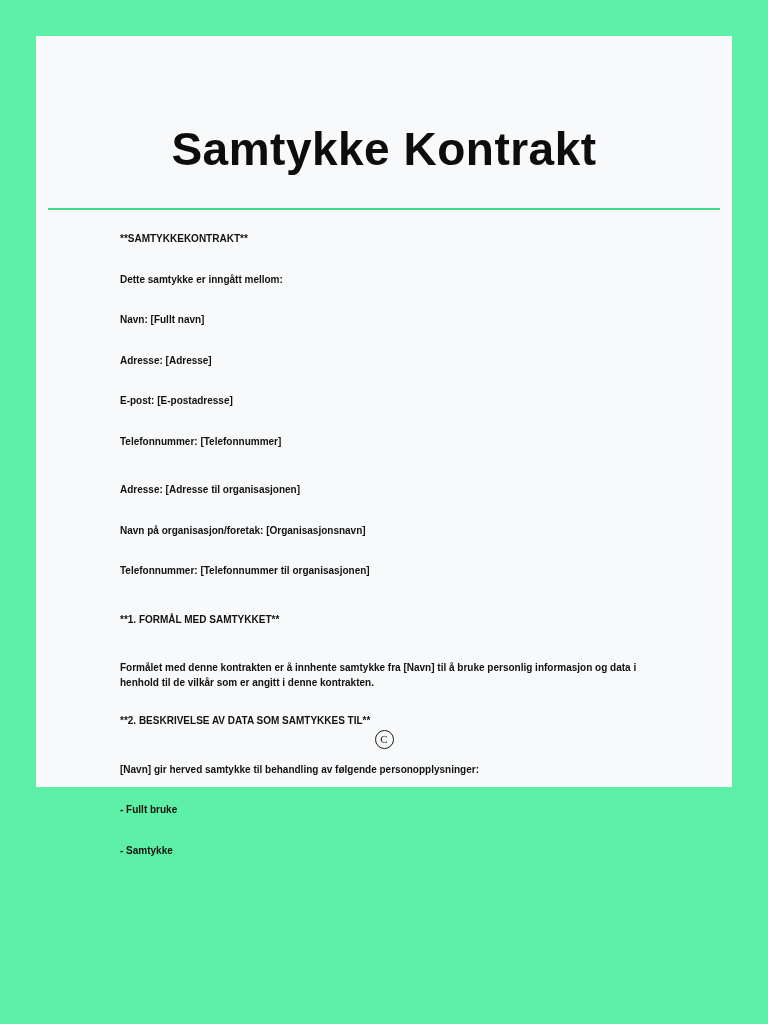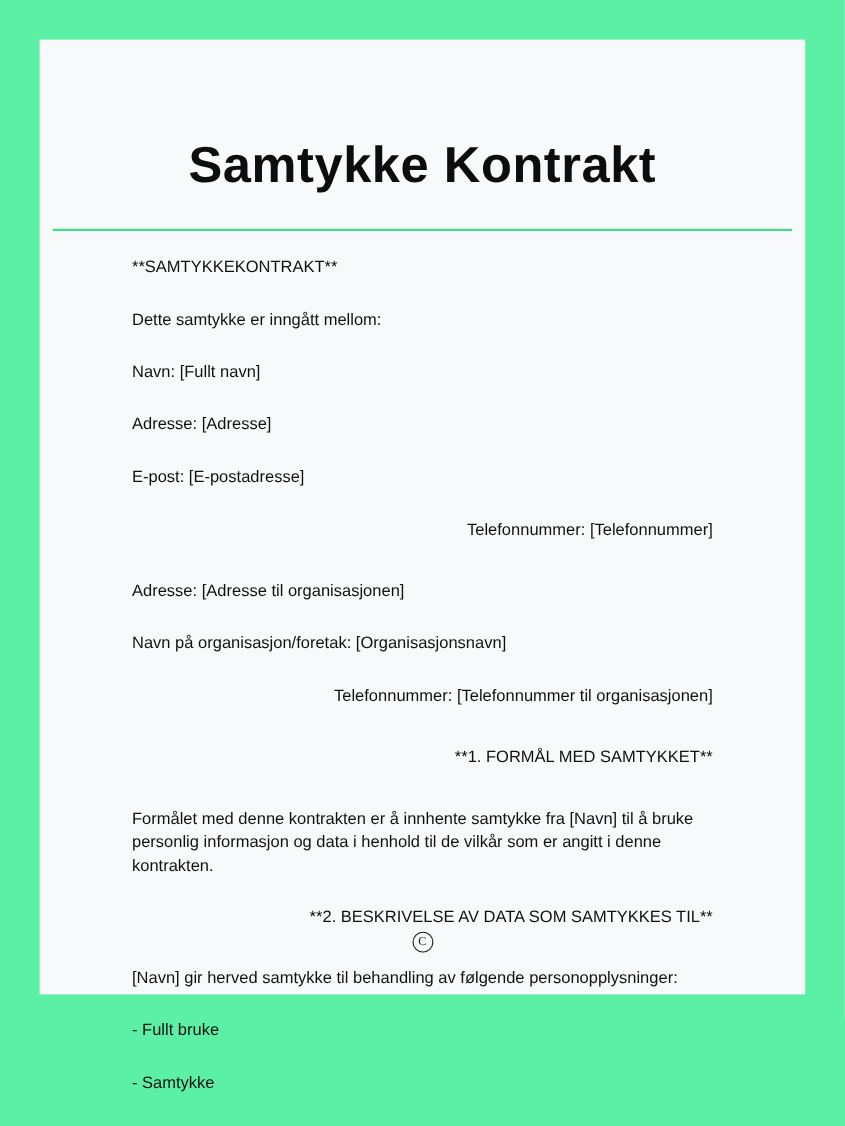--- a/index.html
+++ b/index.html
@@ -11,21 +11,21 @@
     height: 1024px;
     background: #5bf0a5;
     font-family: "Liberation Sans", sans-serif;
     overflow: hidden;
   }
   .page {
     position: absolute;
     left: 36px;
     top: 36px;
     width: 696px;
-    height: 868px;
+    height: 751px;
     background: #f8f9fa;
     box-sizing: border-box;
   }
   .doc-title {
     margin: 0;
     padding-top: 86px;
     text-align: center;
     font-size: 46px;
     font-weight: bold;
     color: #0d0d0d;
@@ -33,32 +33,31 @@
   }
   .divider {
     margin: 32px 12px 0 12px;
     height: 2px;
     background: #3ddc8b;
   }
   .content {
     padding: 22px 84px 0 84px;
   }
   .para {
-    font-size: 15px;
-    font-weight: normal;
+    font-size: 10px;
+    font-weight: bold;
     color: #111;
     line-height: 1.45;
     margin: 0 0 26px 0;
   }
   .para.tight {
     margin-bottom: 24px;
   }
   .para.gap-lg {
     margin-bottom: 34px;
-    text-align: right;
   }
   .footer {
     position: absolute;
     bottom: 38px;
     left: 0;
     right: 0;
     text-align: center;
   }
   .copyright-icon {
     display: inline-block;

